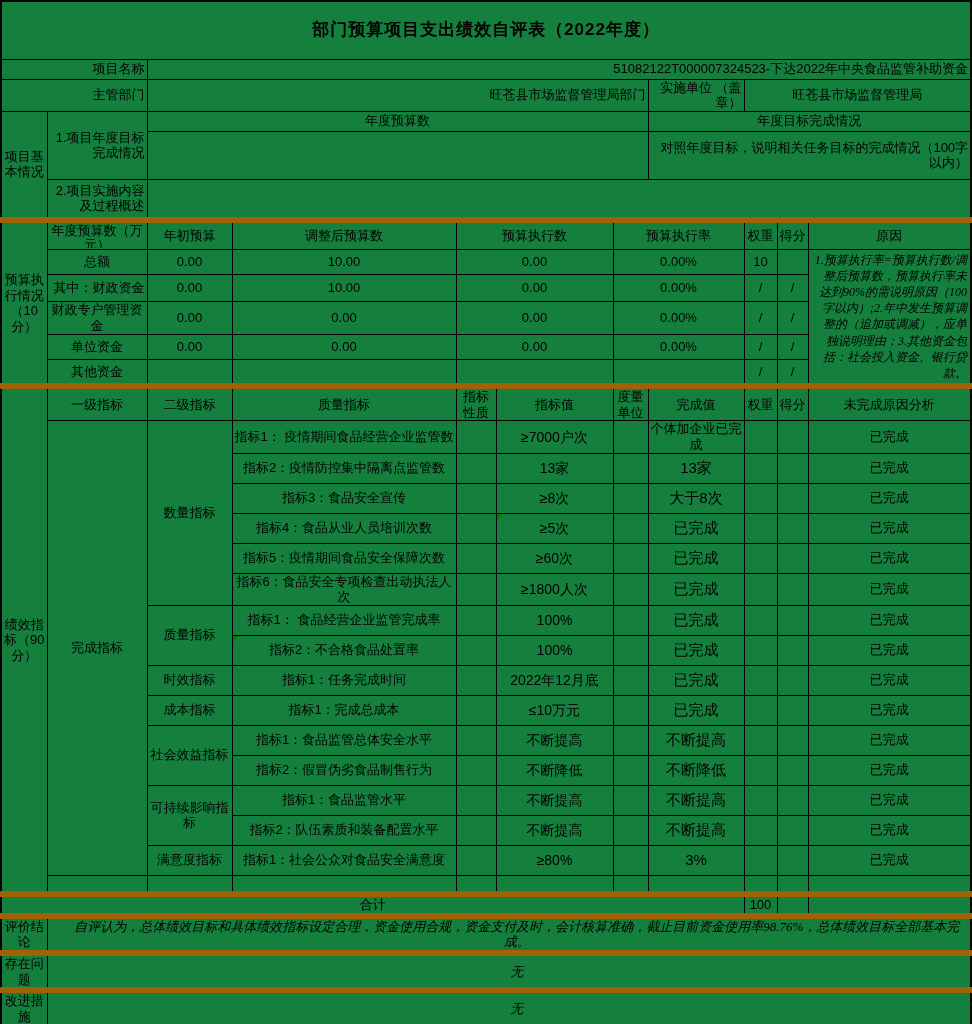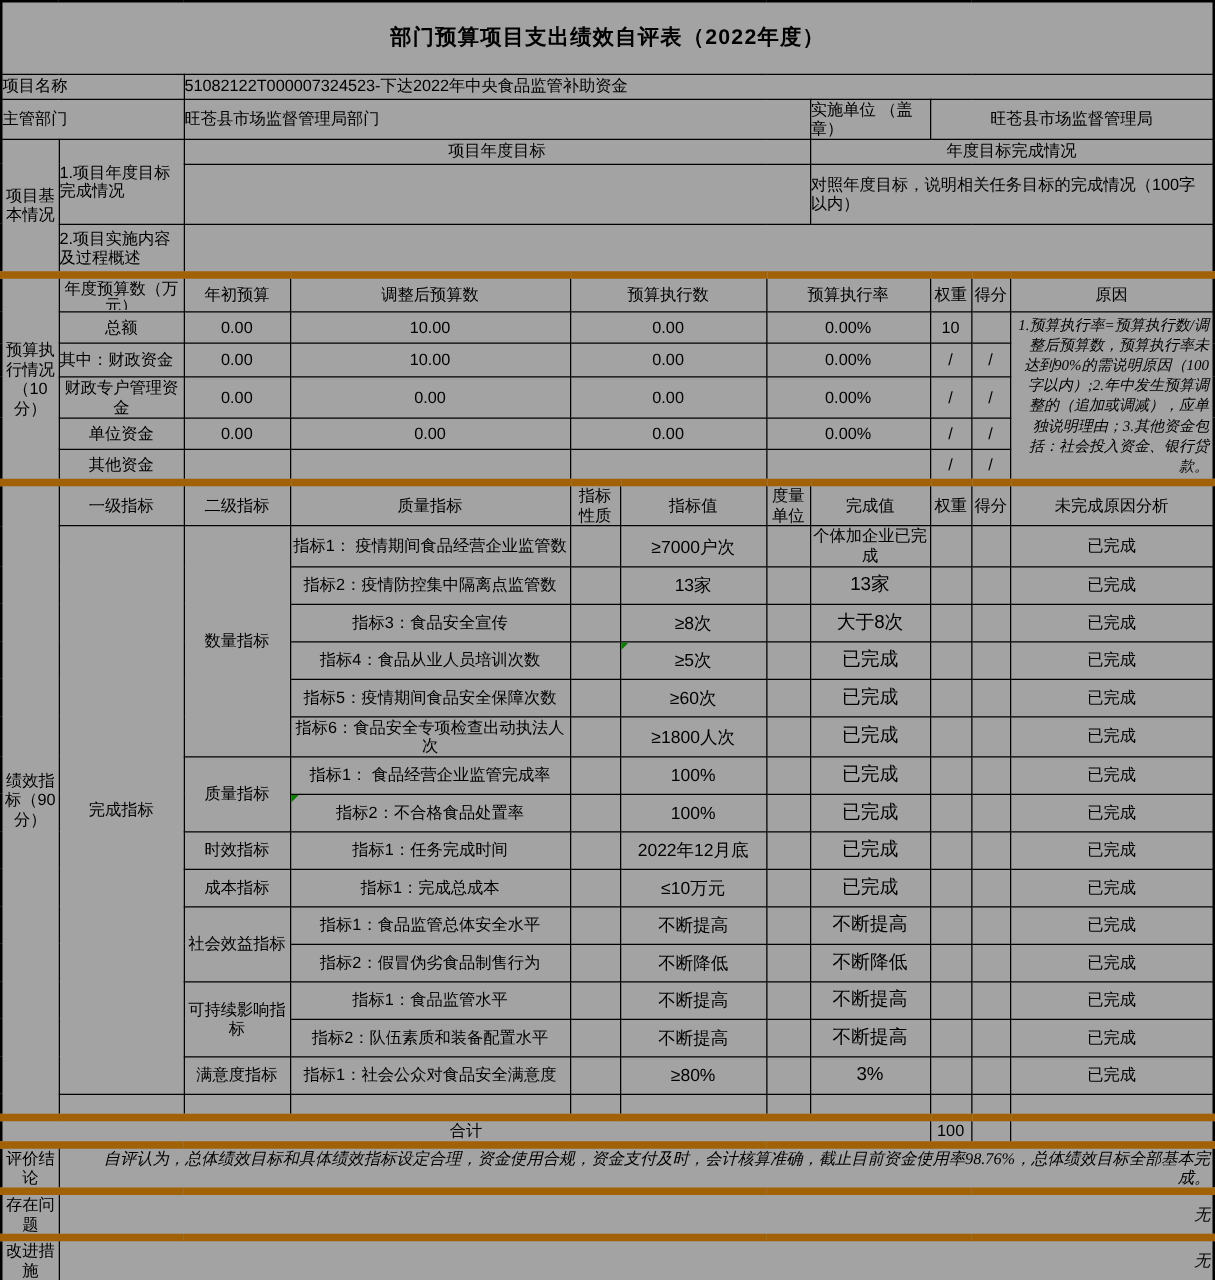--- a/index.html
+++ b/index.html
@@ -1,30 +1,30 @@
 <!DOCTYPE html>
 <html><head>
 <meta charset="utf-8">
 <style>
   html,body{margin:0;padding:0;background:#fff;}
-  .page{position:relative;width:972px;height:1024px;background:#a3a3a3;
+  .page{position:relative;width:972px;height:1024px;background:#15803d;
         font-family:"Liberation Sans",sans-serif;color:#000;}
   table.sheet{border-collapse:collapse;table-layout:fixed;width:970px;
         border:2px solid #000;margin:0;}
   td{border:1px solid #000;padding:0 2px;text-align:center;vertical-align:middle;
      font-size:13px;line-height:1.2;word-break:break-all;position:relative;overflow:hidden;}
   .title-cell{font-size:17px;font-weight:bold;letter-spacing:1px;}
-  .left{text-align:left;padding-left:0;}
+  .left{text-align:right;padding-left:0;}
   .bt2{border-top:6px solid #a16207;}
   .target{font-size:14px;}
   .done{font-size:15px;margin-top:31px;}
   .note{font-family:"Liberation Serif",serif;font-style:italic;font-size:12px;
         text-align:right;line-height:1.35;padding:2px 3px;}
   .concl{font-family:"Liberation Serif",serif;font-style:italic;font-size:13px;
-        text-align:right;padding-left:18px;margin-top:44px;}
+        text-align:center;padding-left:18px;margin-top:44px;}
   .clip2{height:24px;overflow:hidden;line-height:14px;}
   .flag::before{content:"";position:absolute;top:0;left:0;width:0;height:0;
         border-top:6px solid #0a7d00;border-right:6px solid transparent;}
 </style>
 </head>
 <body>
 
 <div class="page">
 <table class="sheet">
 <colgroup>
@@ -54,21 +54,21 @@
 <tr style="height:32px">
   <td colspan="2" class="left">主管部门</td>
   <td colspan="5" class="left">旺苍县市场监督管理局部门</td>
   <td class="left">实施单位 （盖章）</td>
   <td colspan="3">旺苍县市场监督管理局</td>
 </tr>
 
 <tr style="height:20px">
   <td rowspan="3">项目基本情况</td>
   <td rowspan="2" class="left">1.项目年度目标完成情况</td>
-  <td colspan="5">项目年度目标</td>
+  <td colspan="5">年度预算数</td>
   <td colspan="4">年度目标完成情况</td>
 </tr>
 <tr style="height:48px">
   <td colspan="5"></td>
   <td colspan="4" class="left">对照年度目标，说明相关任务目标的完成情况（100字以内）</td>
 </tr>
 <tr style="height:41px">
   <td class="left">2.项目实施内容及过程概述</td>
   <td colspan="9" class="left"></td>
 </tr>

